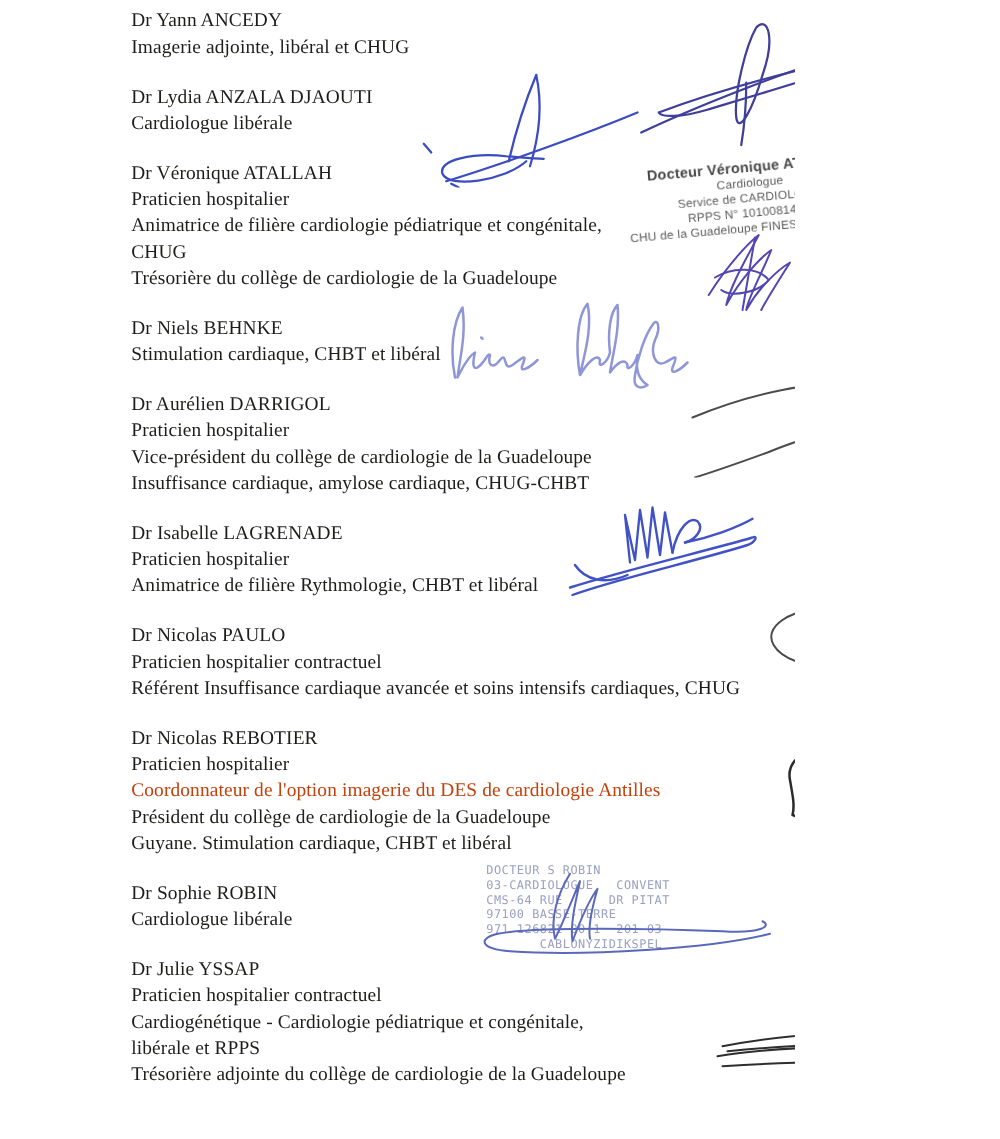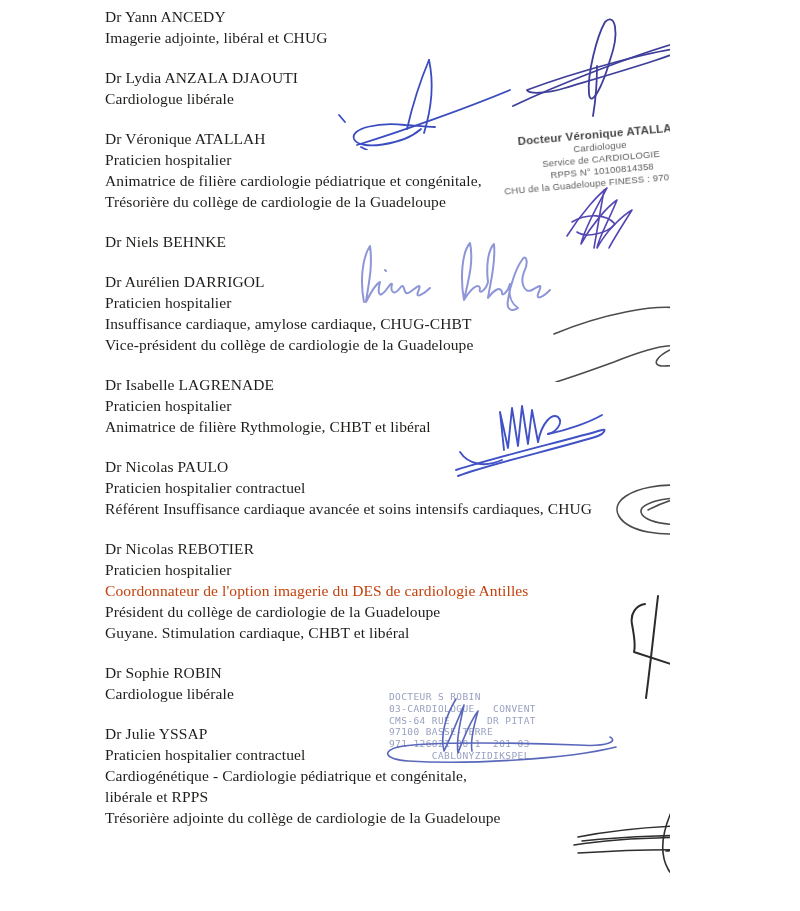--- a/index.html
+++ b/index.html
@@ -1,19 +1,18 @@
 <!DOCTYPE html>
 <html><head>
 <meta charset="utf-8">
 <style>
   html,body{margin:0;padding:0;background:#ffffff;}
   .page{
     position:relative;width:636px;height:911px;background:#ffffff;overflow:hidden;
     font-family:"Liberation Serif","DejaVu Serif",serif;
-    padding-left:34px;
   }
   .text-col{position:absolute;left:105px;top:6px;width:610px;}
   .entry{margin:0 0 19px 0;}
   .line{margin:0;font-size:15.5px;line-height:21px;color:#1d1d1b;letter-spacing:0.1px;}
   .accent{color:#c2410c;}
   .sig{position:absolute;pointer-events:none;}
   .stamp{position:absolute;filter:blur(0.3px);}
   .stamp-atallah{
     left:477px;top:127px;width:248px;transform:rotate(-5deg);text-align:center;
     font-family:"Liberation Sans","DejaVu Sans",sans-serif;color:#5a5a5a;
@@ -41,32 +40,34 @@
 
     <div class="entry">
       <p class="line">Dr Lydia ANZALA DJAOUTI</p>
       <p class="line">Cardiologue libérale</p>
     </div>
 
     <div class="entry">
       <p class="line">Dr Véronique ATALLAH</p>
       <p class="line">Praticien hospitalier</p>
       <p class="line">Animatrice de filière cardiologie pédiatrique et congénitale,</p>
+      <p class="line">CHUG</p>
       <p class="line">Trésorière du collège de cardiologie de la Guadeloupe</p>
     </div>
 
     <div class="entry">
       <p class="line">Dr Niels BEHNKE</p>
+      <p class="line">Stimulation cardiaque, CHBT et libéral</p>
     </div>
 
     <div class="entry">
       <p class="line">Dr Aurélien DARRIGOL</p>
       <p class="line">Praticien hospitalier</p>
+      <p class="line">Vice-président du collège de cardiologie de la Guadeloupe</p>
       <p class="line">Insuffisance cardiaque, amylose cardiaque, CHUG-CHBT</p>
-      <p class="line">Vice-président du collège de cardiologie de la Guadeloupe</p>
     </div>
 
     <div class="entry">
       <p class="line">Dr Isabelle LAGRENADE</p>
       <p class="line">Praticien hospitalier</p>
       <p class="line">Animatrice de filière Rythmologie, CHBT et libéral</p>
     </div>
 
     <div class="entry">
       <p class="line">Dr Nicolas PAULO</p>

